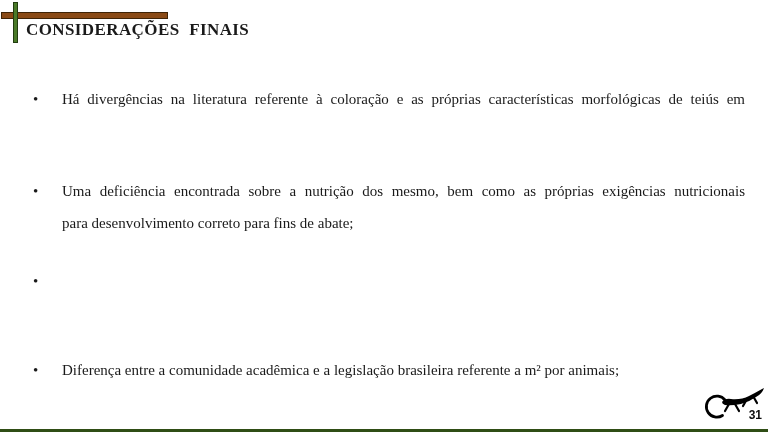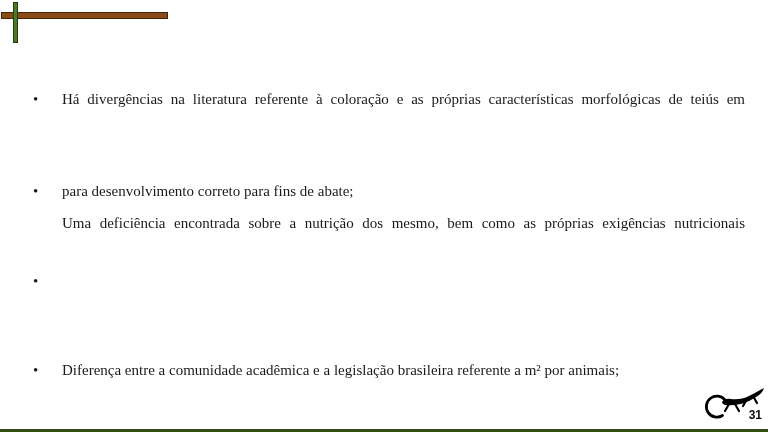--- a/index.html
+++ b/index.html
@@ -94,33 +94,34 @@
     z-index: 2;
   }
 </style>
 </head>
 <body>
 
 <div class="slide">
 
   <div class="green-bar"></div>
   <div class="brown-bar"></div>
+  <div class="slide-title">CONSIDERAÇÕES FINAIS</div>
 
   <div class="bullet b1">
     <span class="dot">•</span>
     <div class="btext">
       <div class="line just">Há divergências na literatura referente à coloração e as próprias características morfológicas de teiús em</div>
     </div>
   </div>
 
   <div class="bullet b2">
     <span class="dot">•</span>
     <div class="btext">
+      <div class="line just">Uma deficiência encontrada sobre a nutrição dos mesmo, bem como as próprias exigências nutricionais</div>
       <div class="line">para desenvolvimento correto para fins de abate;</div>
-      <div class="line just">Uma deficiência encontrada sobre a nutrição dos mesmo, bem como as próprias exigências nutricionais</div>
     </div>
   </div>
 
   <div class="bullet b3">
     <span class="dot">•</span>
     <div class="btext">
     </div>
   </div>
 
   <div class="bullet b4">

